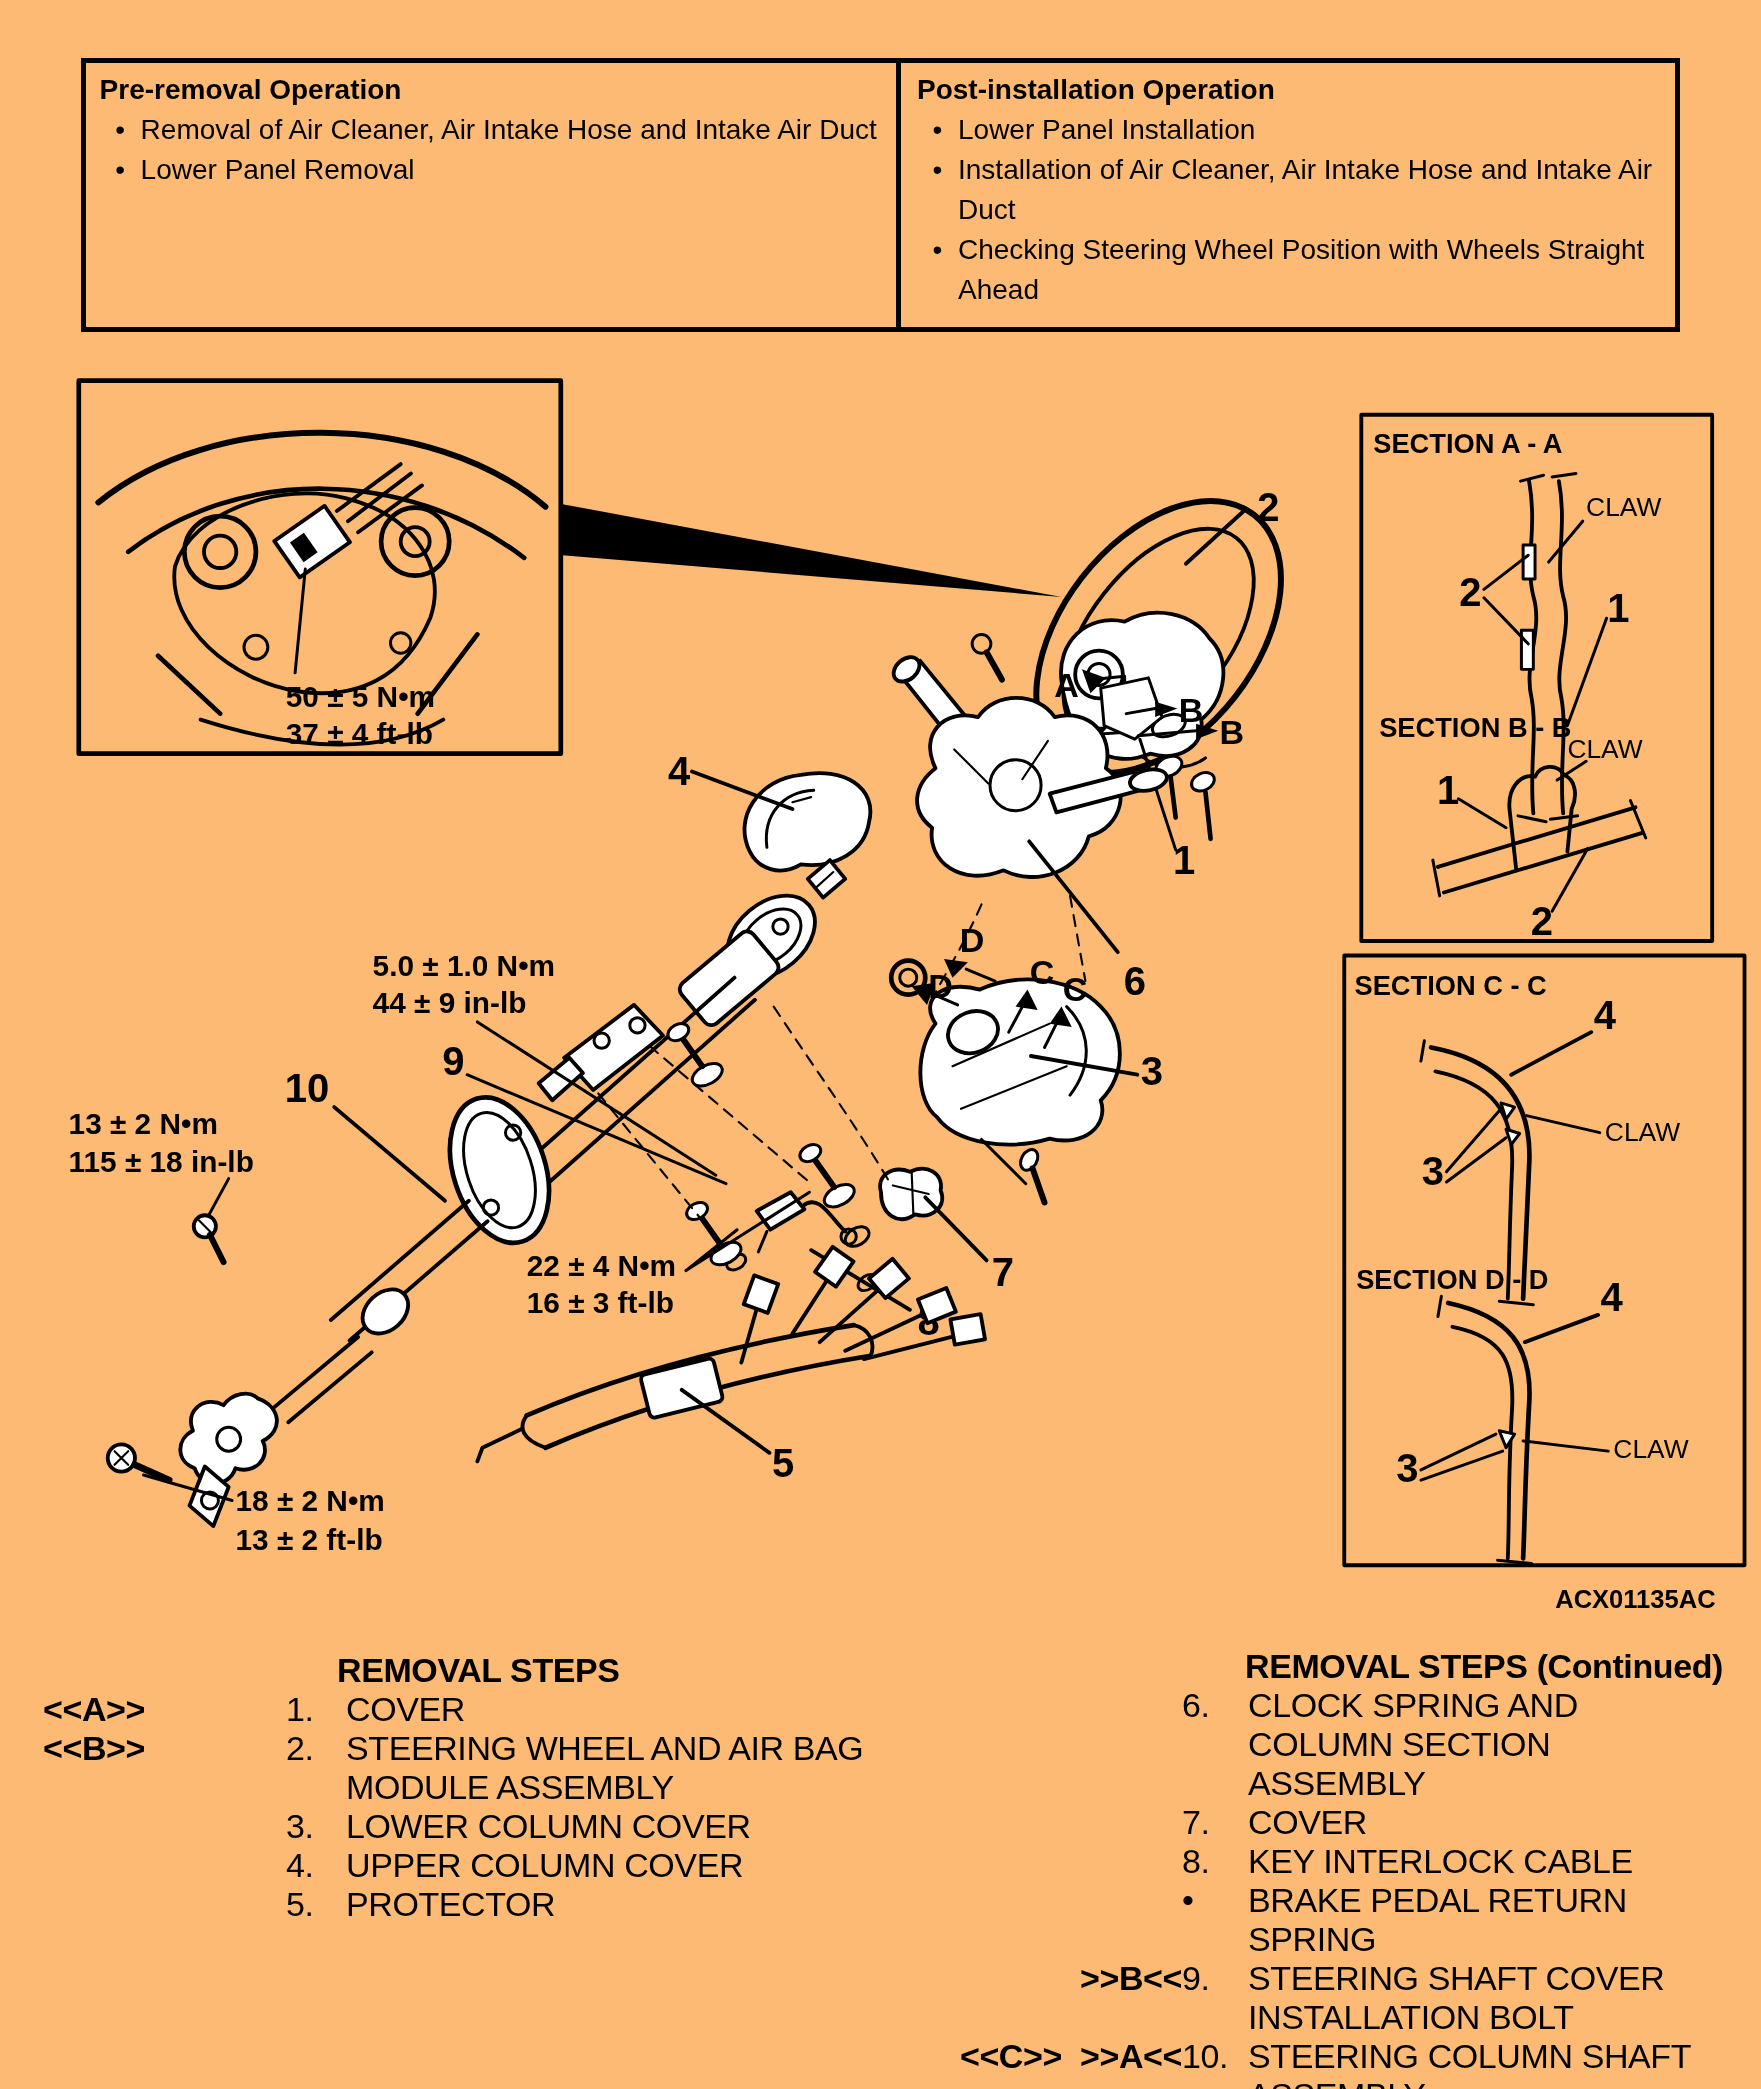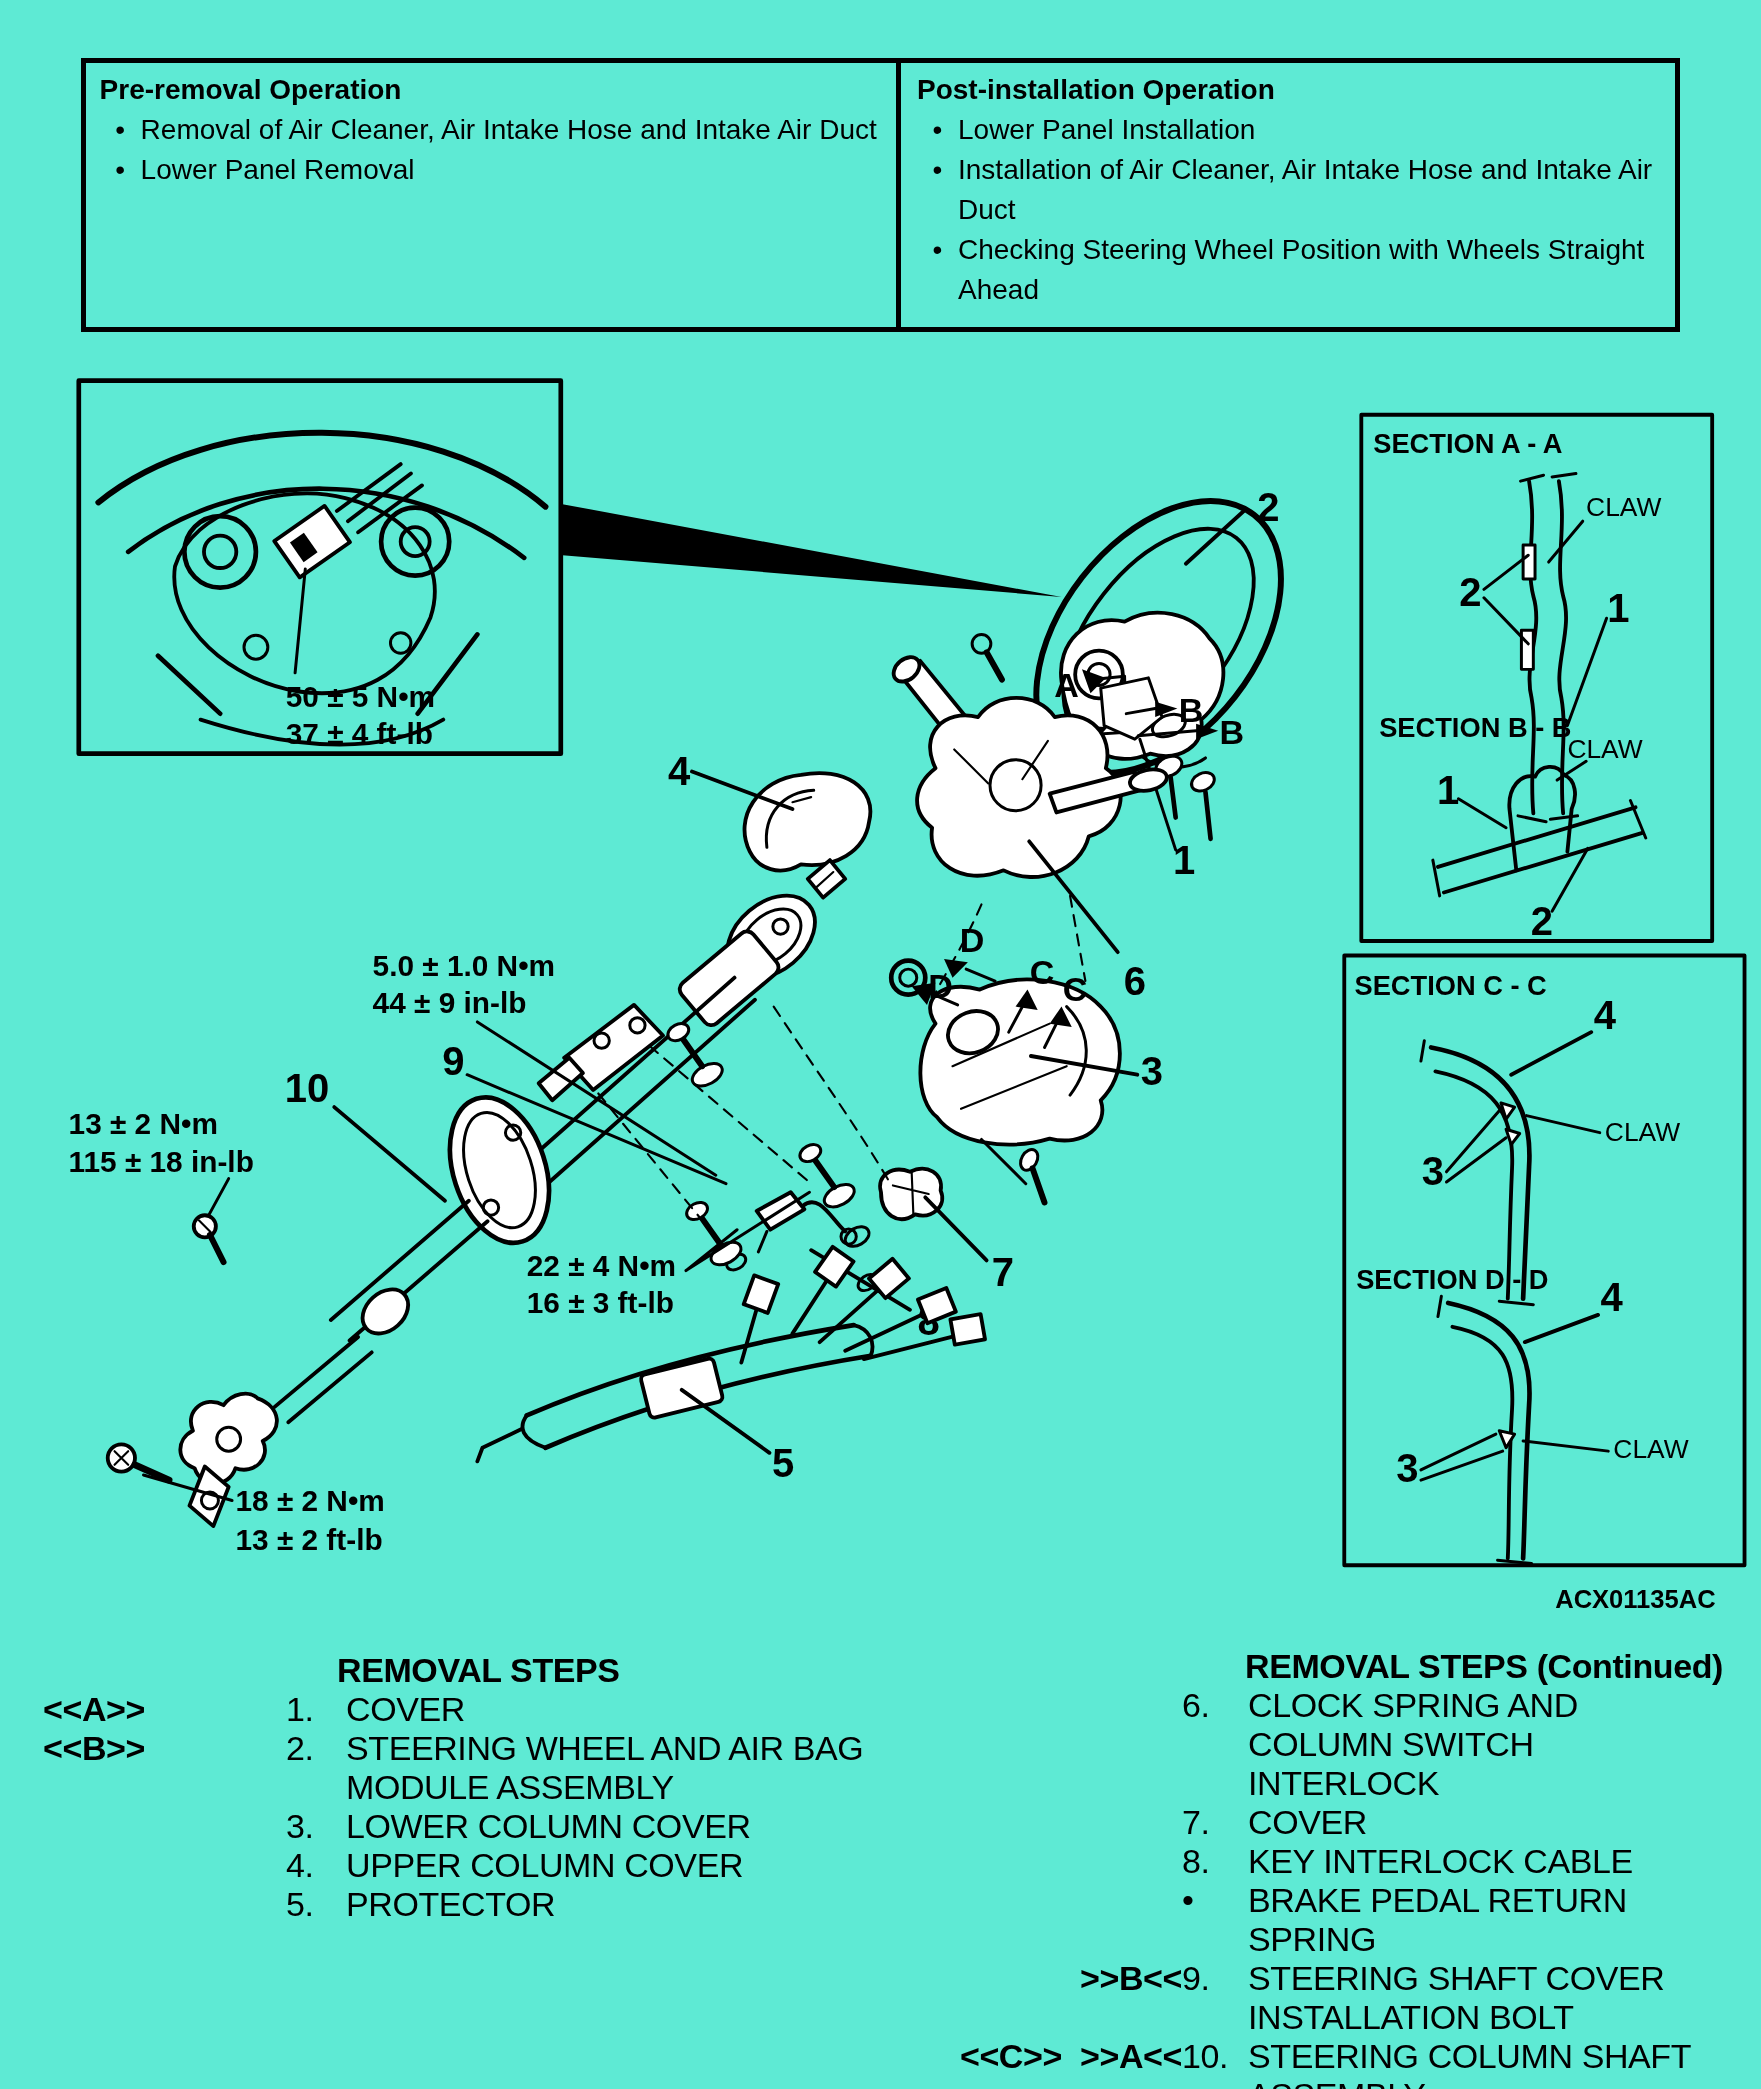--- a/index.html
+++ b/index.html
@@ -1,17 +1,17 @@
 <!DOCTYPE html>
 <html style="font-size:13.6px"><head>
 <meta charset="utf-8">
 <style>
   html,body{margin:0;padding:0;background:#e8e8e8;}
   .page{
-    position:relative;width:1762px;height:2089px;background:#5eead4;
+    position:relative;width:1762px;height:2089px;background:#fdba74;
     font-family:"Liberation Sans",sans-serif;color:#000;overflow:hidden;
   }
   
   .op-table{
     position:absolute;left:81px;top:58px;width:1599px;height:274px;
     border:5.1px solid #000;box-sizing:border-box;display:flex;
     font-size:28px;line-height:40px;
   }
   .op-cell{box-sizing:border-box;padding:6.8px 13.6px 6.8px 13.6px;}
   .op-cell.left{width:815px;border-right:5.1px solid #000;}
@@ -388,21 +388,21 @@
       <span class="num">5.</span>
       <span class="stxt">PROTECTOR</span>
     </div>
   </section>
 
   <section class="steps steps-right">
     <div class="title">REMOVAL STEPS (Continued)</div>
     <div class="srow">
       <span class="marker"></span>
       <span class="num">6.</span>
-      <span class="stxt">CLOCK SPRING AND COLUMN SWITCH INTERLOCK</span>
+      <span class="stxt">CLOCK SPRING AND COLUMN SECTION ASSEMBLY</span>
     </div>
     <div class="srow">
       <span class="marker"></span>
       <span class="num">7.</span>
       <span class="stxt">COVER</span>
     </div>
     <div class="srow">
       <span class="marker"></span>
       <span class="num">8.</span>
       <span class="stxt">KEY INTERLOCK CABLE</span>

